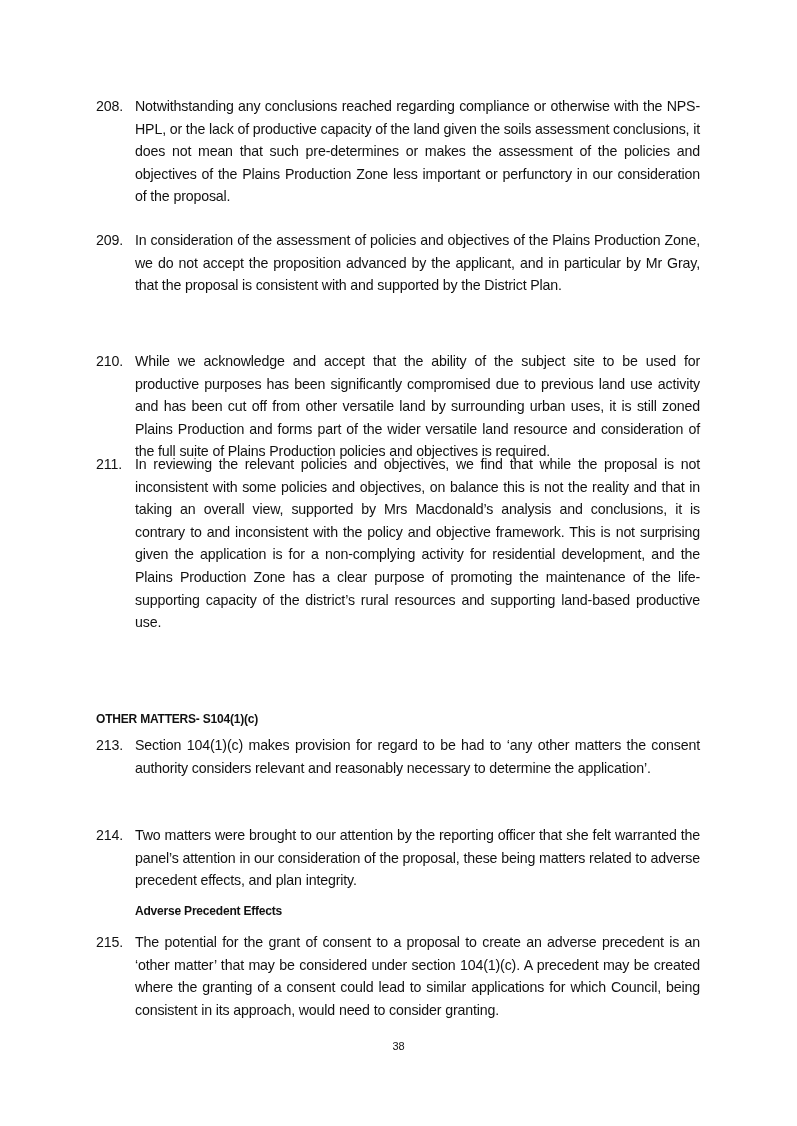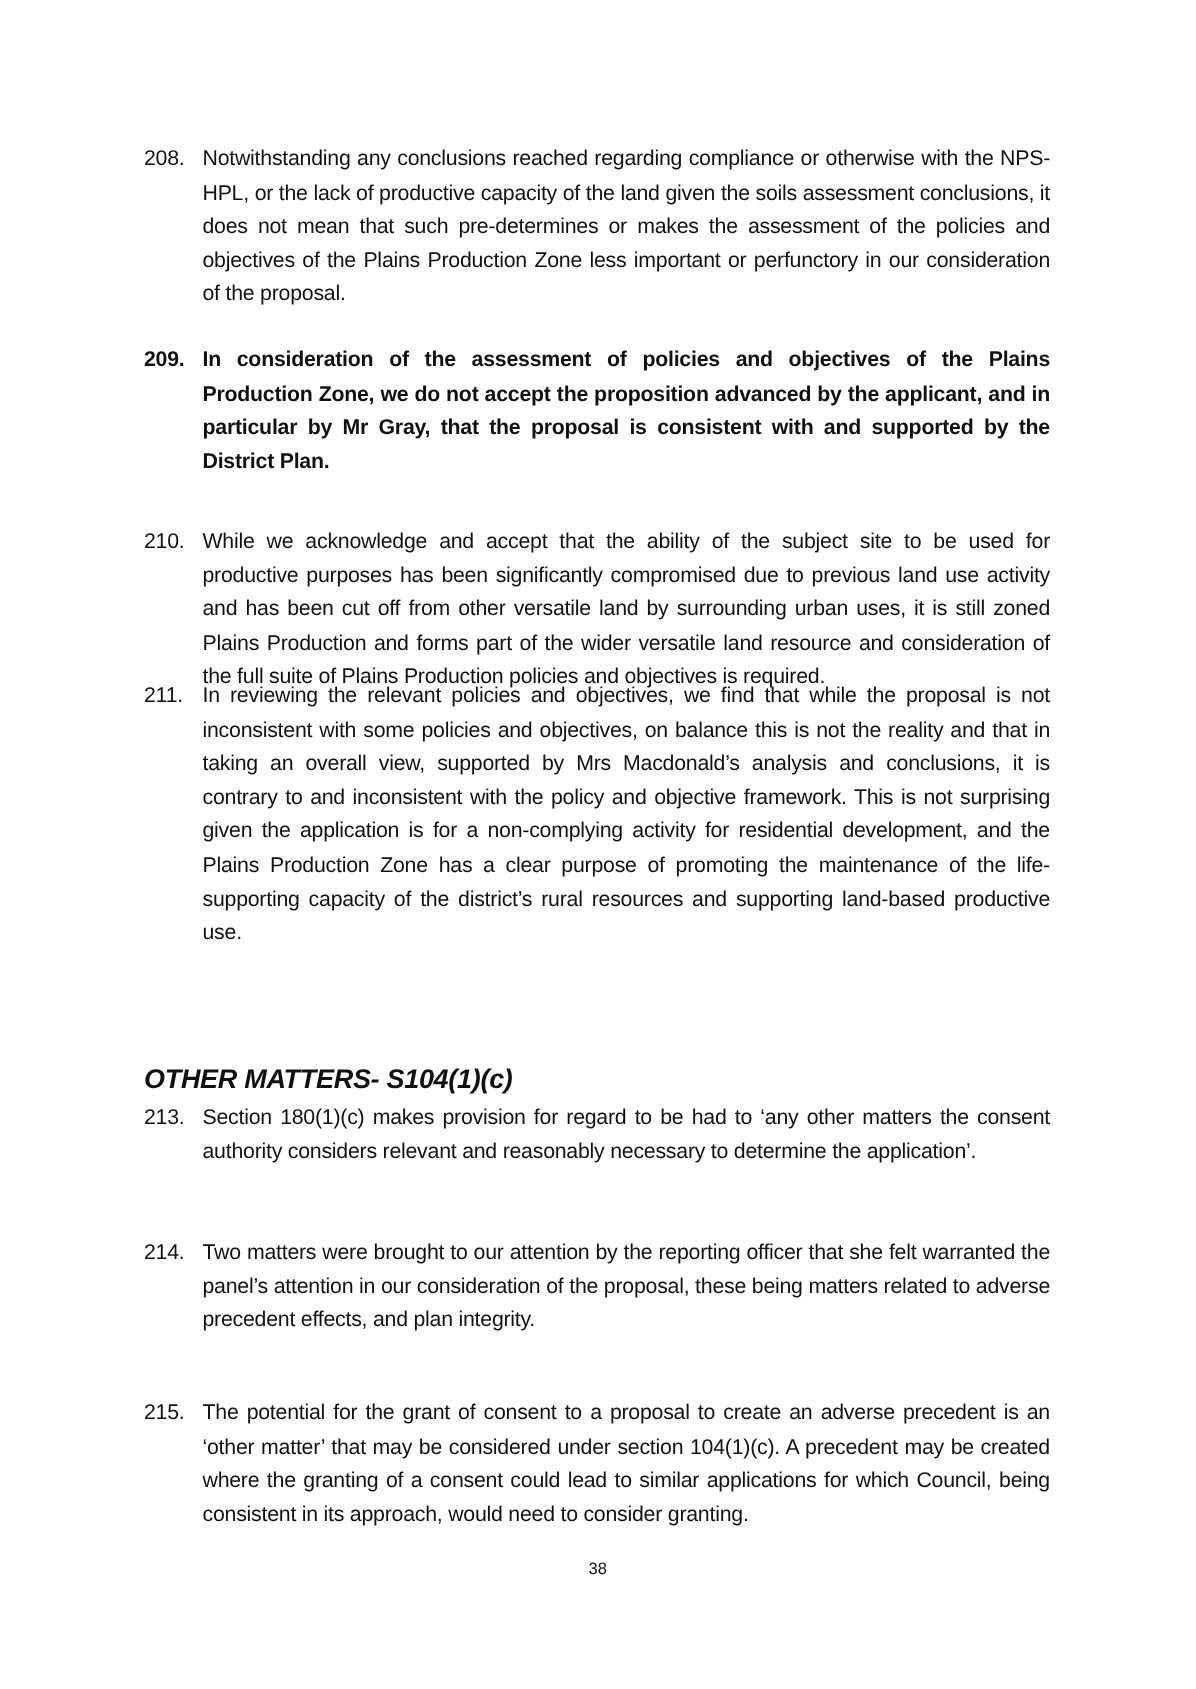--- a/index.html
+++ b/index.html
@@ -36,73 +36,73 @@
       left: 0;
       top: 0;
       width: 40px;
     }
     .para .body {
       margin-left: 39px;
       display: block;
     }
     .heading {
       position: absolute;
-      font-size: 18px;
+      font-size: 12px;
       line-height: 22px;
       font-weight: bold;
       letter-spacing: -0.2px;
-      font-style: italic;
     }
     .page-number {
       position: absolute;
       left: 0;
       width: 797px;
       top: 1040px;
       text-align: center;
       font-size: 11px;
     }
   </style>
 </head>
 <body>
 
 <div class="page">
 
   <div class="para" style="top:95px;">
     <span class="num">208.</span>
     <span class="body">Notwithstanding any conclusions reached regarding compliance or otherwise with the NPS-HPL, or the lack of productive capacity of the land given the soils assessment conclusions, it does not mean that such pre-determines or makes the assessment of the policies and objectives of the Plains Production Zone less important or perfunctory in our consideration of the proposal.</span>
   </div>
 
-  <div class="para" style="top:229px;font-weight:bold;">
+  <div class="para" style="top:229px;">
     <span class="num">209.</span>
     <span class="body">In consideration of the assessment of policies and objectives of the Plains Production Zone, we do not accept the proposition advanced by the applicant, and in particular by Mr Gray, that the proposal is consistent with and supported by the District Plan.</span>
   </div>
 
   <div class="para" style="top:318px;margin-top:32px;">
     <span class="num">210.</span>
     <span class="body">While we acknowledge and accept that the ability of the subject site to be used for productive purposes has been significantly compromised due to previous land use activity and has been cut off from other versatile land by surrounding urban uses, it is still zoned Plains Production and forms part of the wider versatile land resource and consideration of the full suite of Plains Production policies and objectives is required.</span>
   </div>
 
   <div class="para" style="top:453px;">
     <span class="num">211.</span>
     <span class="body">In reviewing the relevant policies and objectives, we find that while the proposal is not inconsistent with some policies and objectives, on balance this is not the reality and that in taking an overall view, supported by Mrs Macdonald’s analysis and conclusions, it is contrary to and inconsistent with the policy and objective framework. This is not surprising given the application is for a non-complying activity for residential development, and the Plains Production Zone has a clear purpose of promoting the maintenance of the life-supporting capacity of the district’s rural resources and supporting land-based productive use.</span>
   </div>
 
 
   <div class="heading" style="left:96px; top:708px;">OTHER MATTERS- S104(1)(c)</div>
 
   <div class="para" style="top:734px;">
     <span class="num">213.</span>
-    <span class="body">Section 180(1)(c) makes provision for regard to be had to ‘any other matters the consent authority considers relevant and reasonably necessary to determine the application’.</span>
+    <span class="body">Section 104(1)(c) makes provision for regard to be had to ‘any other matters the consent authority considers relevant and reasonably necessary to determine the application’.</span>
   </div>
 
   <div class="para" style="top:824px;">
     <span class="num">214.</span>
     <span class="body">Two matters were brought to our attention by the reporting officer that she felt warranted the panel’s attention in our consideration of the proposal, these being matters related to adverse precedent effects, and plan integrity.</span>
   </div>
 
+  <div class="heading" style="left:135px; top:900px;">Adverse Precedent Effects</div>
 
   <div class="para" style="top:931px;">
     <span class="num">215.</span>
     <span class="body">The potential for the grant of consent to a proposal to create an adverse precedent is an ‘other matter’ that may be considered under section 104(1)(c). A precedent may be created where the granting of a consent could lead to similar applications for which Council, being consistent in its approach, would need to consider granting.</span>
   </div>
 
   <div class="page-number">38</div>
 
 </div>
 

